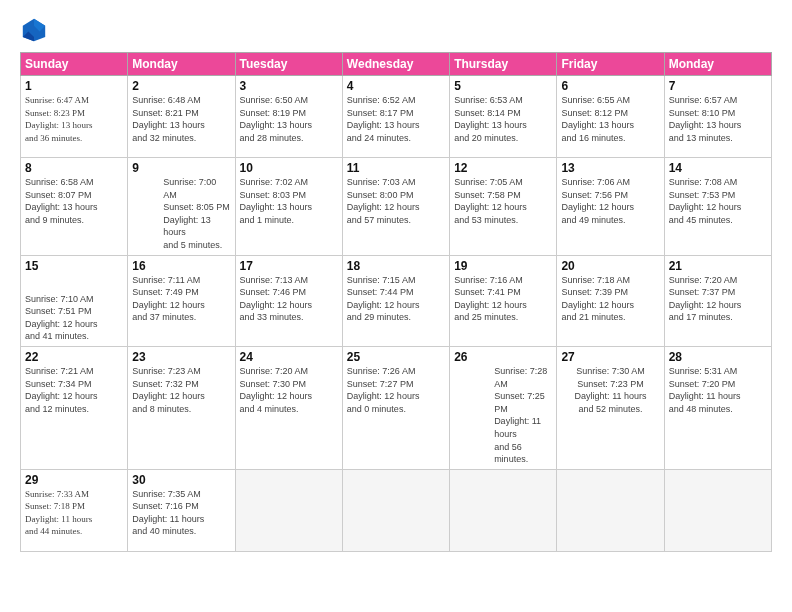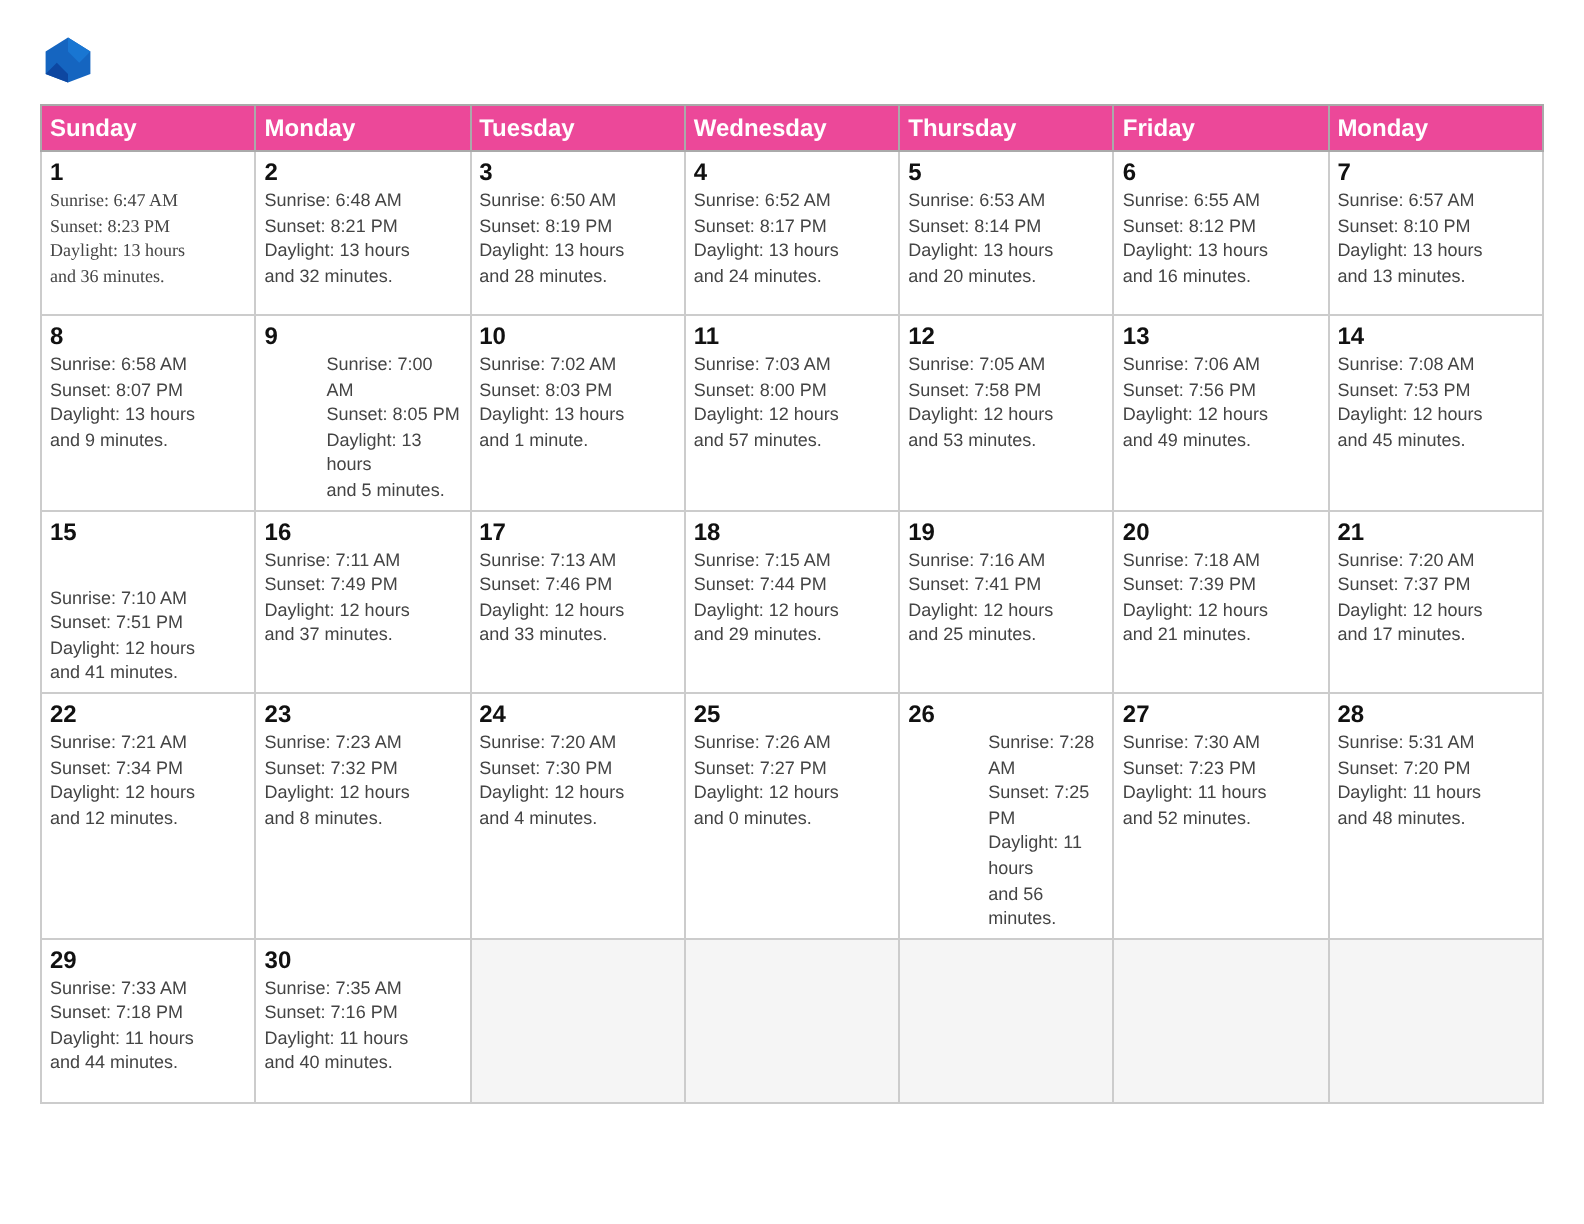--- a/index.html
+++ b/index.html
@@ -309,37 +309,37 @@
           </td>
           <td>
             <span class="day-num">26</span>
             <div class="day-info" style="white-space: pre-line; margin-left: 40px;">Sunrise: 7:28 AM
 Sunset: 7:25 PM
 Daylight: 11 hours
 and 56 minutes.</div>
           </td>
           <td>
             <span class="day-num">27</span>
-            <div class="day-info" style="white-space: pre-line;">Sunrise: 7:30 AM
+            <div class="day-info" style="white-space: pre-line; text-align: center;">Sunrise: 7:30 AM
 Sunset: 7:23 PM
 Daylight: 11 hours
 and 52 minutes.</div>
           </td>
           <td>
             <span class="day-num">28</span>
             <div class="day-info" style="white-space: pre-line;">Sunrise: 5:31 AM
 Sunset: 7:20 PM
 Daylight: 11 hours
 and 48 minutes.</div>
           </td>
         </tr>
         <tr>
           <td>
             <span class="day-num">29</span>
-            <div class="day-info" style="white-space: pre-line;">Sunrise: 7:33 AM
+            <div class="day-info" style="white-space: pre-line; font-family: Liberation Serif, serif;">Sunrise: 7:33 AM
 Sunset: 7:18 PM
 Daylight: 11 hours
 and 44 minutes.</div>
           </td>
           <td>
             <span class="day-num">30</span>
             <div class="day-info" style="white-space: pre-line;">Sunrise: 7:35 AM
 Sunset: 7:16 PM
 Daylight: 11 hours
 and 40 minutes.</div>

